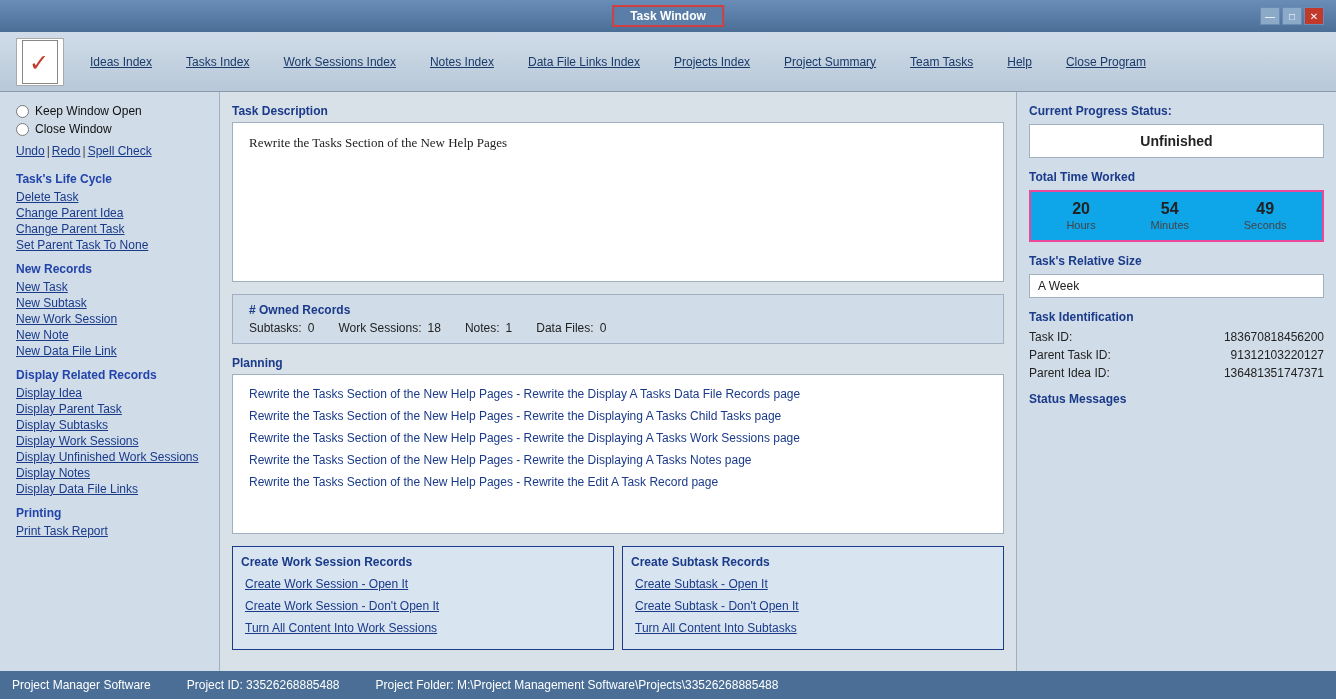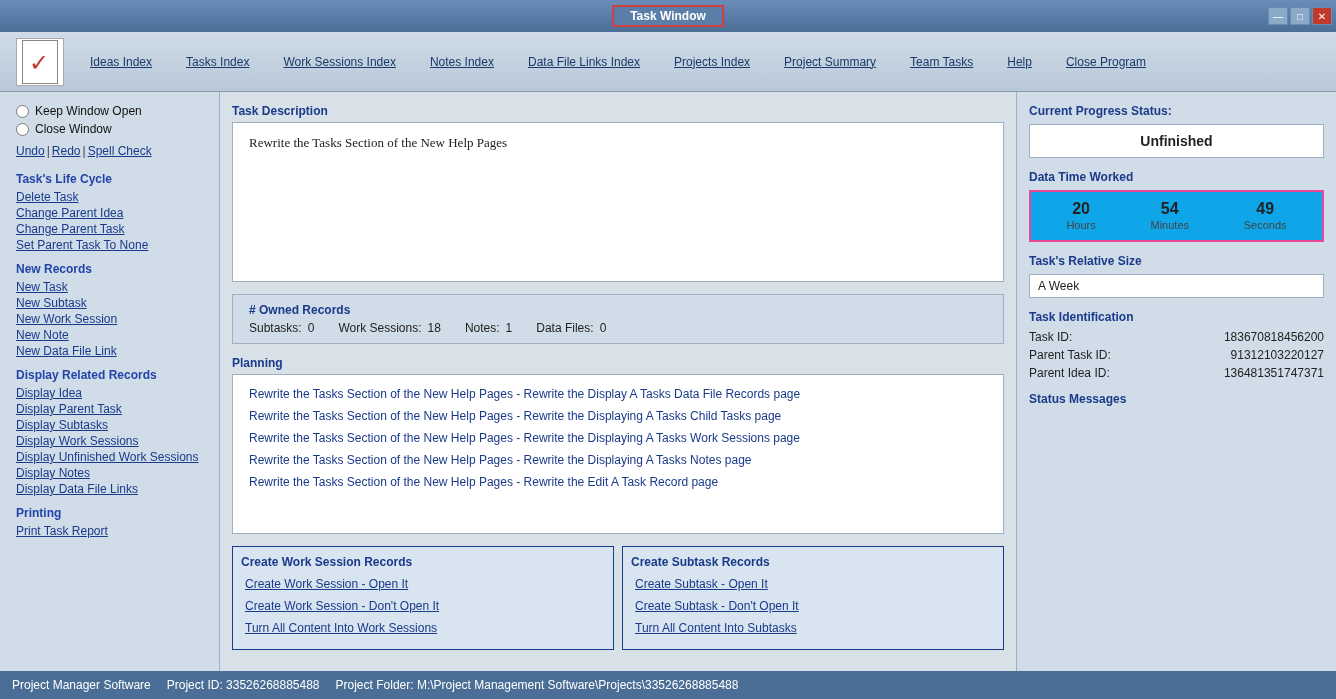--- a/index.html
+++ b/index.html
@@ -5,21 +5,21 @@
     * { box-sizing: border-box; margin: 0; padding: 0; }
     body { font-family: 'Segoe UI', Tahoma, Geneva, Verdana, sans-serif; font-size: 12px; background: #c0c0c0; width: 1336px; height: 699px; overflow: hidden; }
 
     
     .title-bar {
       background: linear-gradient(to bottom, #6a8db8, #4a6e96);
       height: 32px;
       display: flex;
       align-items: center;
       justify-content: space-between;
-      padding: 0 4px;
+      padding: 0 12px;
       position: relative;
     }
     .title-bar-title {
       position: absolute;
       left: 50%;
       transform: translateX(-50%);
       color: white;
       font-size: 12px;
       font-weight: 600;
       border: 2px solid #d04040;
@@ -312,21 +312,21 @@
       font-size: 12px;
     }
 
     
     .status-bar {
       background: #4a6e96;
       height: 28px;
       display: flex;
       align-items: center;
       padding: 0 12px;
-      gap: 16px;
+      gap: 36px;
       color: white;
       font-size: 12px;
     }
   </style>
 </head>
 <body>
 
 <div class="title-bar">
   <div class="title-bar-title">Task Window</div>
   <div class="title-bar-controls">
@@ -462,21 +462,21 @@
         <span class="create-link">Create Subtask - Don't Open It</span>
         <span class="create-link">Turn All Content Into Subtasks</span>
       </div>
     </div>
   </div>
 
   <div class="right-panel">
     <div class="right-section-title">Current Progress Status:</div>
     <div class="progress-status-box">Unfinished</div>
 
-    <div class="right-section-title">Data Time Worked</div>
+    <div class="right-section-title">Total Time Worked</div>
     <div class="time-worked-box">
       <div class="time-unit">
         <span class="time-value">20</span>
         <span class="time-label">Hours</span>
       </div>
       <div class="time-unit">
         <span class="time-value">54</span>
         <span class="time-label">Minutes</span>
       </div>
       <div class="time-unit">

